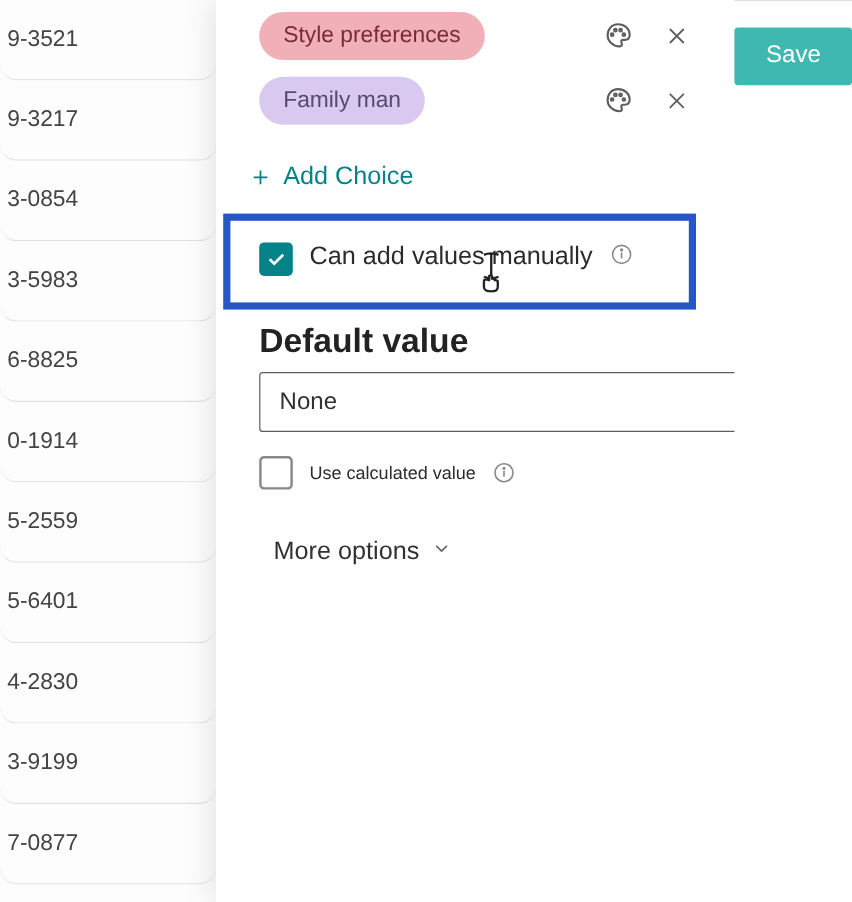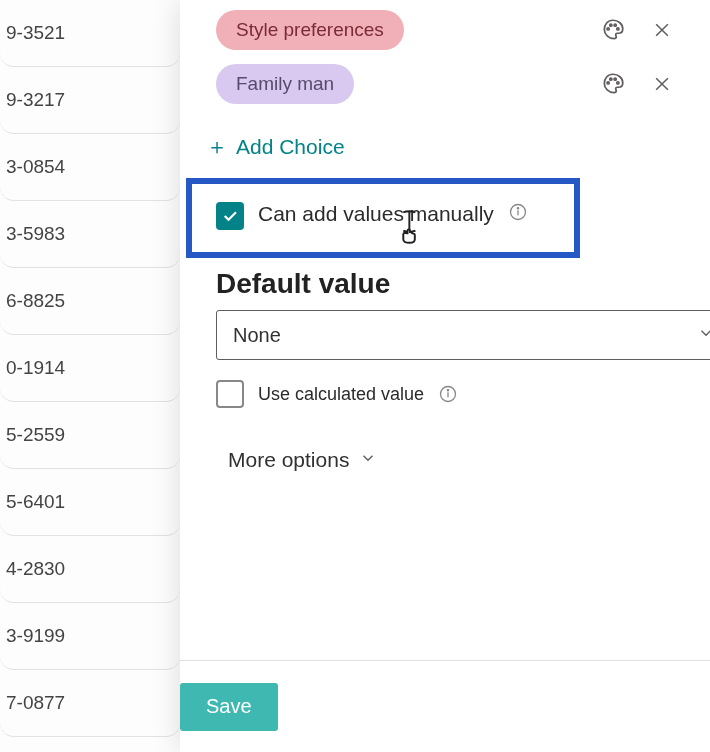--- a/index.html
+++ b/index.html
@@ -39,21 +39,21 @@
     .panel {
       position: absolute;
       left: 180px;
       top: 0;
       width: 530px;
       height: 100%;
       background: #ffffff;
       box-shadow: -2px 0 26px rgba(0,0,0,0.12);
       z-index: 1;
       display: flex;
-      flex-direction: column;
+      flex-direction: row;
     }
     .panel-body {
       flex: 1;
       padding: 10px 30px 10px 36px;
       overflow: hidden;
     }
 
     
     .chip-row {
       display: flex;
@@ -175,21 +175,21 @@
     }
     .dropdown .dd-value { flex: 1; }
     .dropdown .chevron { color: #605e5c; }
 
     .calc-row {
       display: flex;
       align-items: center;
       gap: 14px;
       margin-top: 20px;
     }
-    .calc-row .label { font-size: 18px; color: #2b2b2b; text-align: right; }
+    .calc-row .label { font-size: 15px; color: #2b2b2b; text-align: right; }
 
     .more-options {
       display: inline-flex;
       align-items: center;
       gap: 10px;
       margin: 40px 0 0 12px;
       font-size: 21px;
       color: #323130;
       cursor: pointer;
     }

